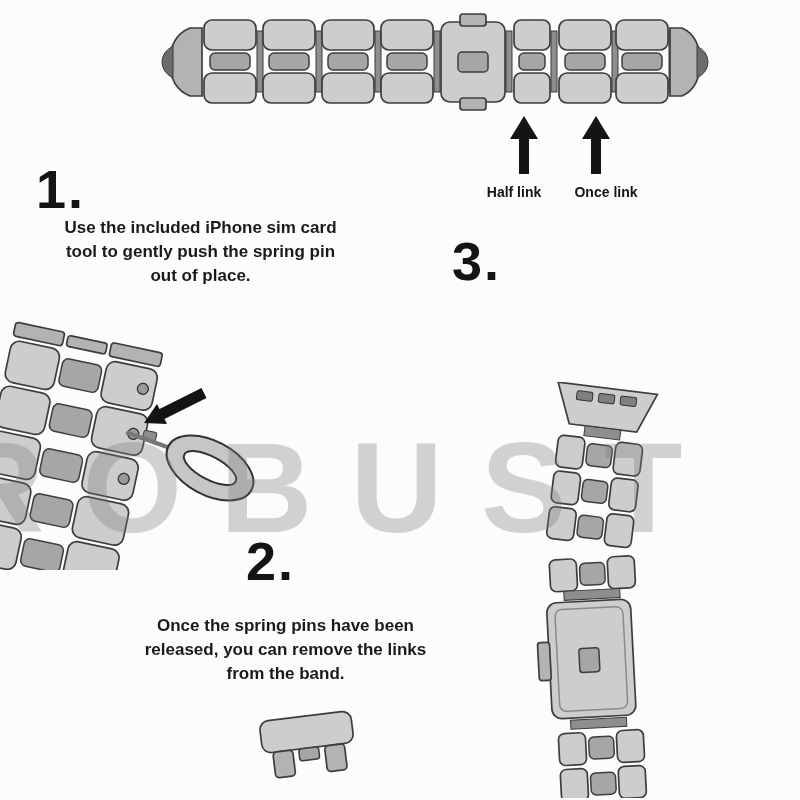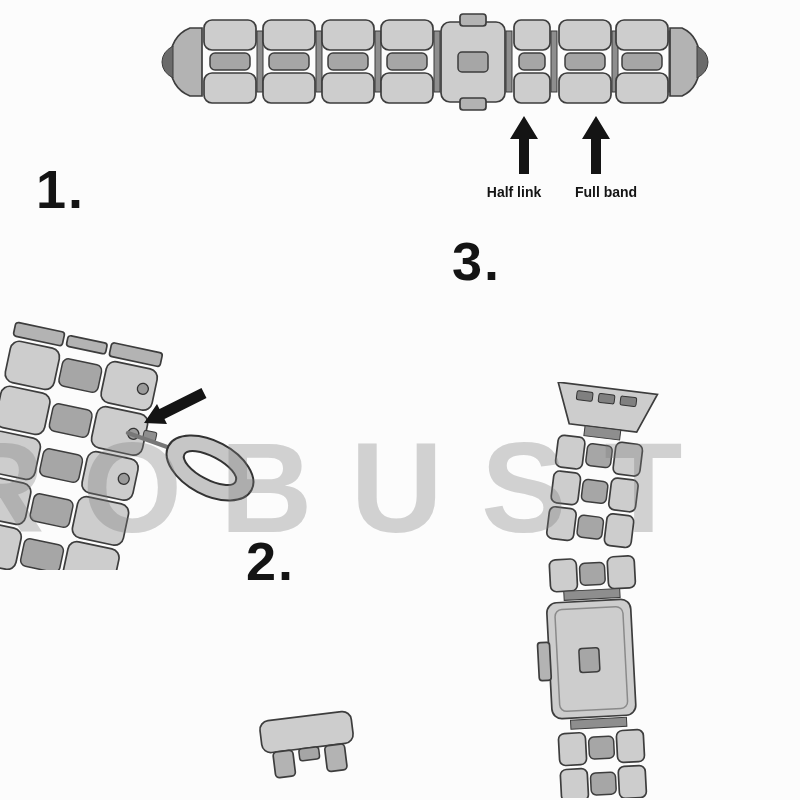--- a/index.html
+++ b/index.html
@@ -63,23 +63,24 @@
     <path class="dark2" d="M537,44 Q548,50 548,60 Q548,70 537,76 Z"></path>
   </svg>
 
   <svg class="abs" style="left:509px; top:116px;" width="30" height="58" viewBox="0 0 30 58">
     <path fill="#141414" d="M15,0 L29,23 L20,23 L20,58 L10,58 L10,23 L1,23 Z"></path>
   </svg>
   <svg class="abs" style="left:581px; top:116px;" width="30" height="58" viewBox="0 0 30 58">
     <path fill="#141414" d="M15,0 L29,23 L20,23 L20,58 L10,58 L10,23 L1,23 Z"></path>
   </svg>
   <div class="abs callout-label" style="left:473px; top:184px; width:82px;">Half link</div>
-  <div class="abs callout-label" style="left:565px; top:184px; width:82px;">Full band</div>
+  <div class="abs callout-label" style="left:565px; top:184px; width:82px;">Once link</div>
 
   <div class="abs step-num" style="left:36px; top:162px;">1.</div>
+  <div class="abs step-text" style="left:58px; top:216px; width:285px;">Use the included iPhone sim card tool to gently push the spring pin out of place.</div>
 
   <div class="abs step-num" style="left:452px; top:234px;">3.</div>
 
   <div class="abs watermark" style="left:-48px; top:424px;">ROBUST</div>
 
   <svg class="abs" style="left:-6px; top:318px;" width="276" height="252" viewBox="0 0 276 252">
     <defs>
       <g id="irow">
         <rect class="b" x="0" y="0" width="50" height="42" rx="9"></rect>
         <rect class="m" x="54" y="7" width="40" height="28" rx="6"></rect>
@@ -104,20 +105,21 @@
     <g>
       <line x1="134" y1="115" x2="176" y2="130" stroke="#777777" stroke-width="4.5" stroke-linecap="round"></line>
       <g transform="rotate(28 216 150)">
         <ellipse cx="216" cy="150" rx="47" ry="27" fill="#c6c6c6" stroke="#333333" stroke-width="2"></ellipse>
         <ellipse cx="216" cy="150" rx="29" ry="11.5" fill="#fcfcfc" stroke="#333333" stroke-width="2"></ellipse>
       </g>
     </g>
   </svg>
 
   <div class="abs step-num" style="left:246px; top:534px;">2.</div>
+  <div class="abs step-text" style="left:138px; top:614px; width:295px;">Once the spring pins have been released, you can remove the links from the band.</div>
 
   <svg class="abs" style="left:248px; top:694px;" width="120" height="100" viewBox="0 0 120 100">
     <g transform="rotate(-7 60 50)">
       <rect class="b" x="14" y="22" width="92" height="32" rx="9"></rect>
       <rect class="m" x="50" y="54" width="20" height="12" rx="3"></rect>
       <rect class="cap" x="24" y="54" width="20" height="26" rx="4"></rect>
       <rect class="cap" x="76" y="54" width="20" height="26" rx="4"></rect>
     </g>
   </svg>
 

